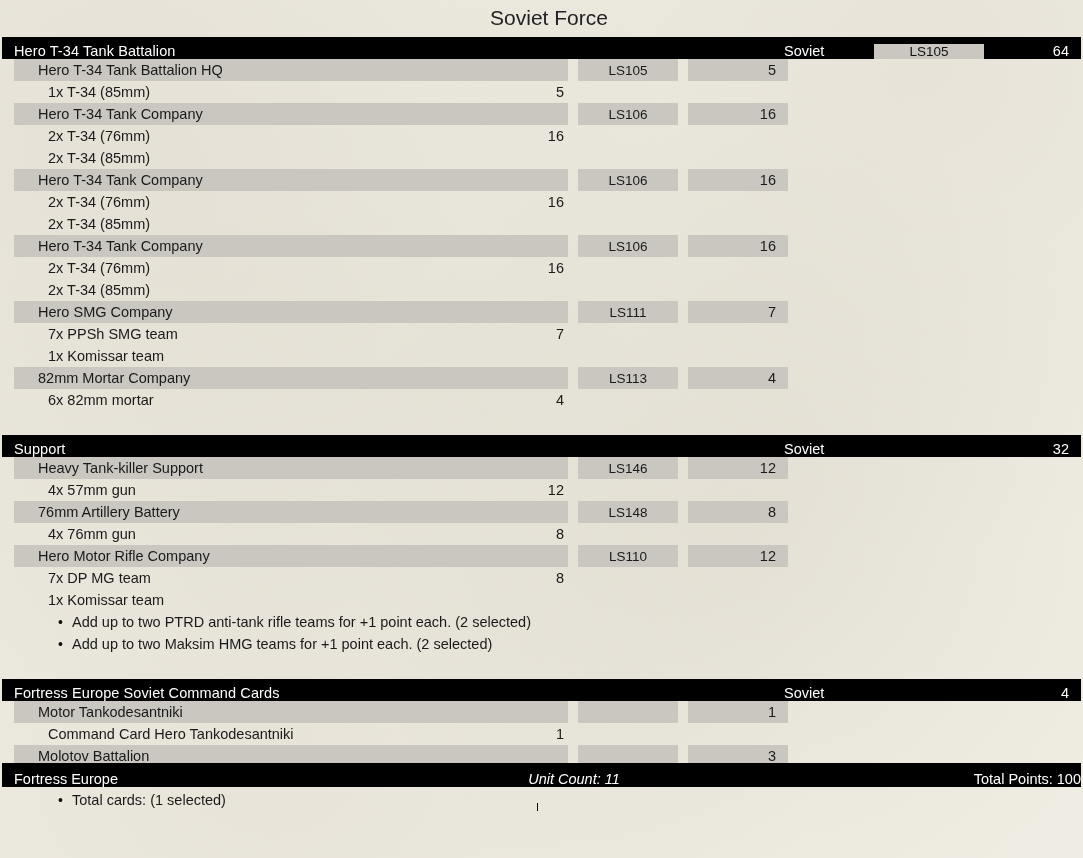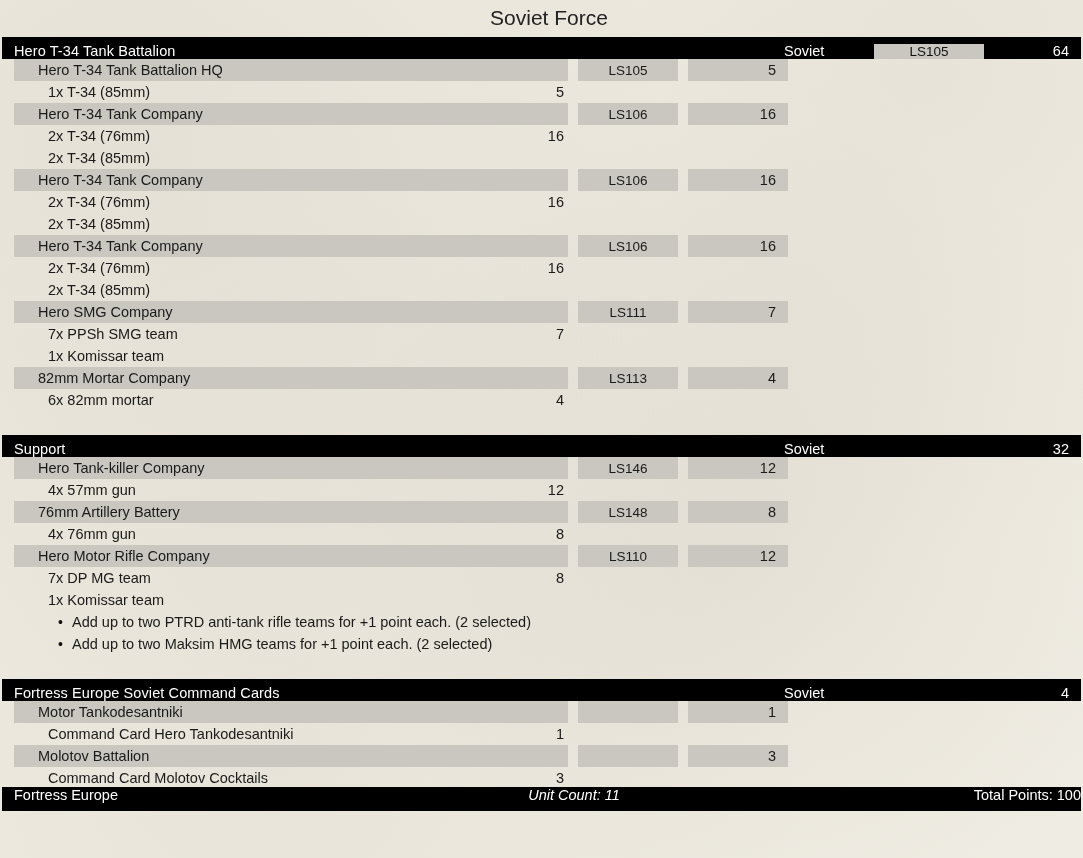--- a/index.html
+++ b/index.html
@@ -172,26 +172,26 @@
     color: #111;
   }
 
   .spacer-lg { height: 22px; }
 
   
   .footer {
     position: absolute;
     left: 2px;
     right: 2px;
-    bottom: 0;
+    bottom: 24px;
     height: 24px;
     background: #000;
     color: #fff;
     display: flex;
-    align-items: flex-start;
+    align-items: flex-end;
     font-size: 14.5px;
     z-index: 2;
   }
   .footer .f-left {
     flex: 0 0 470px;
     padding-left: 12px;
   }
   .footer .f-mid {
     flex: 0 0 180px;
     text-align: center;
@@ -326,21 +326,21 @@
 
   <div class="section">
     <div class="sec-head">
       <div class="sh-name">Support</div>
       <div class="sh-nation">Soviet</div>
       <div class="sh-code empty"></div>
       <div class="sh-points">32</div>
     </div>
 
     <div class="unit-row">
-      <div class="u-name">Hero Tank-killer Company</div>
+      <div class="u-name">Heavy Tank-killer Support</div>
       <div class="u-gap"></div>
       <div class="u-code">LS146</div>
       <div class="u-gap2"></div>
       <div class="u-points">12</div>
       <div class="u-tail"></div>
     </div>
     <div class="team-row">
       <div class="t-name">4x 57mm gun</div>
       <div class="t-count">12</div>
     </div>

